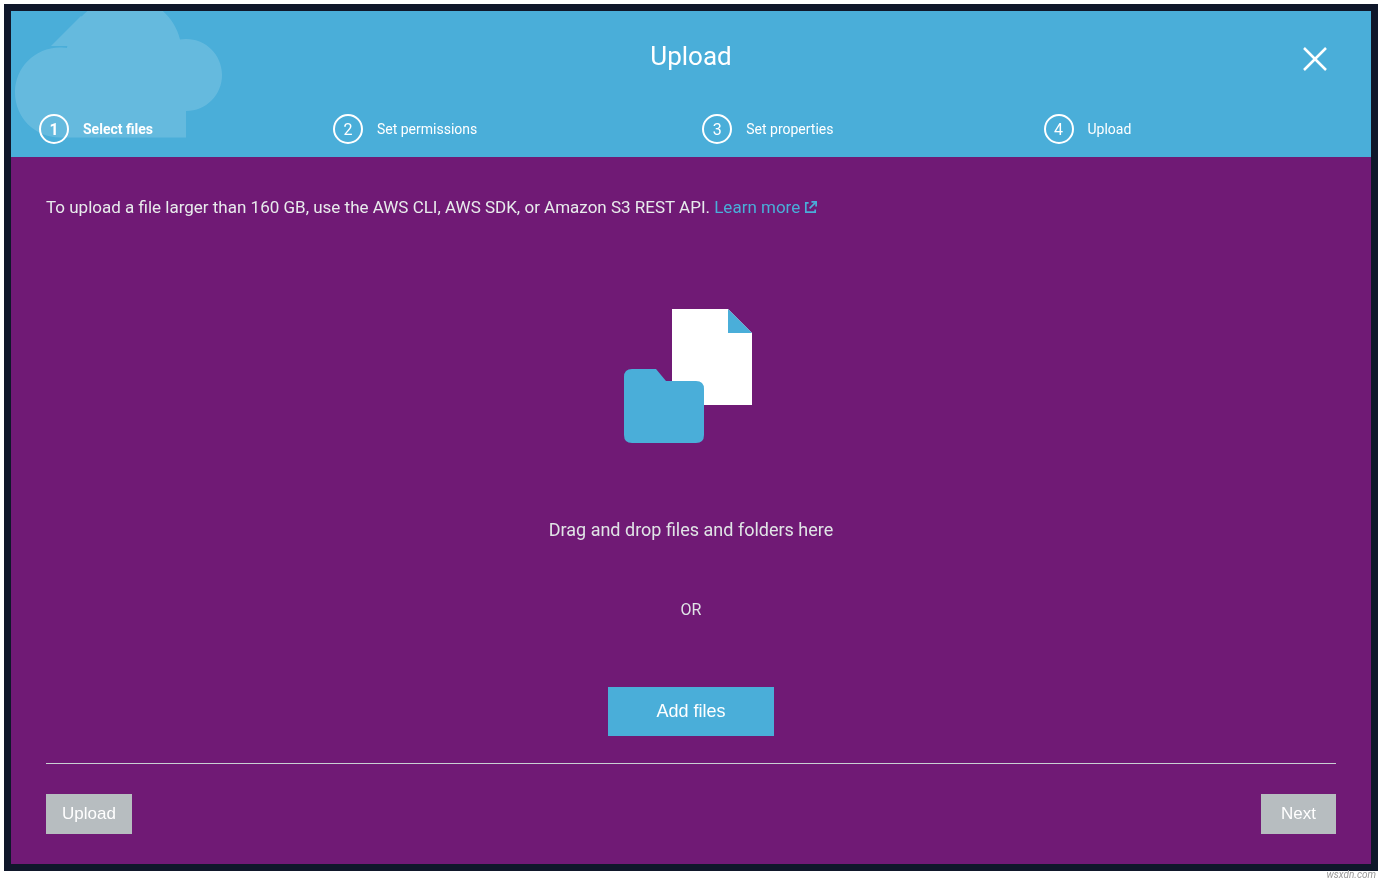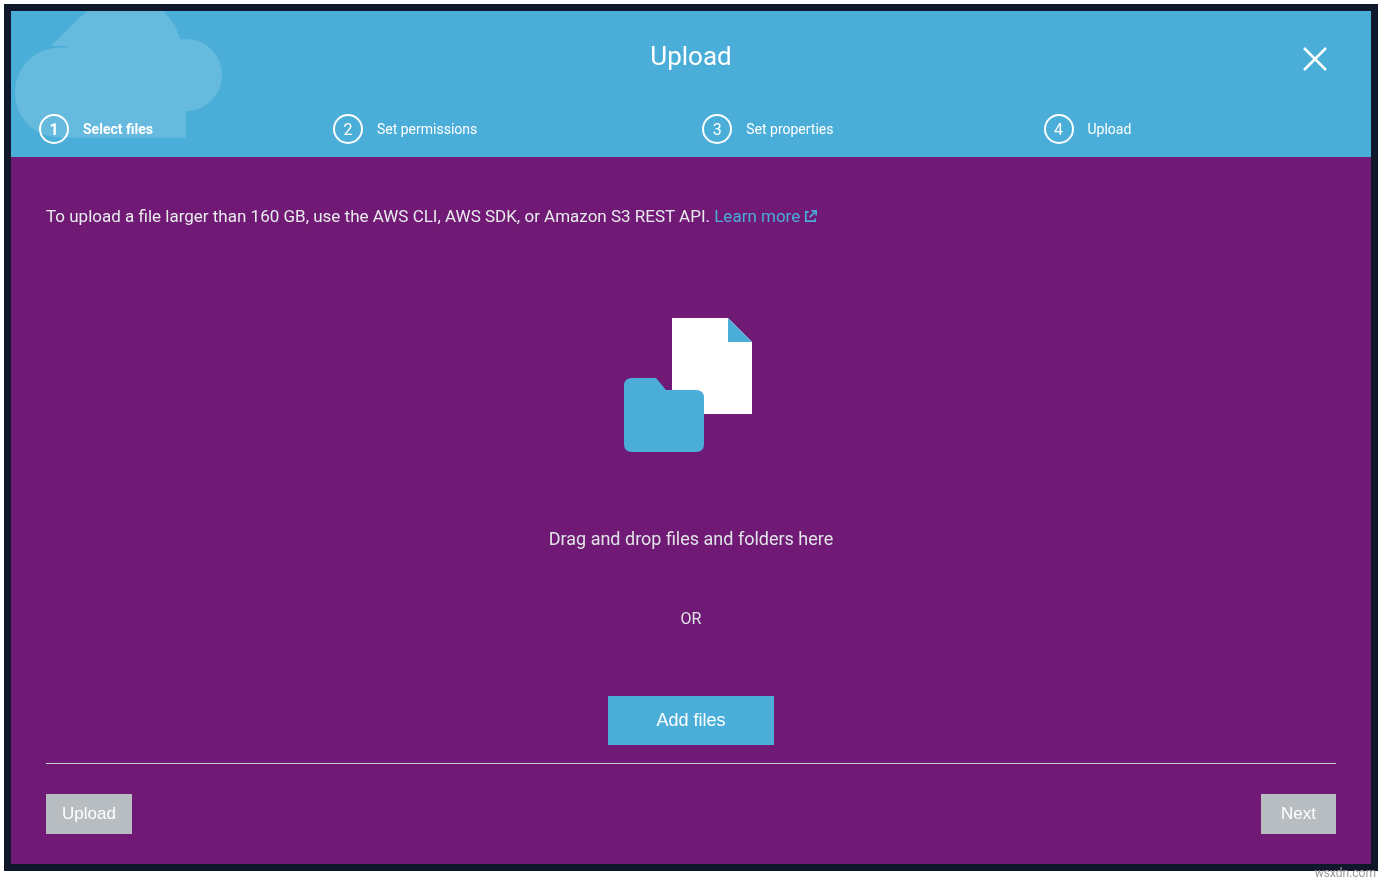--- a/index.html
+++ b/index.html
@@ -105,21 +105,20 @@
     }
     .step.active .step-circle {
       font-weight: 700;
     }
     .step.active .step-label {
       font-weight: 700;
     }
     .content {
       padding: 40px 35px 20px 35px;
       color: #e0e4e6;
-      margin-top: 9px;
     }
     .info-text {
       font-size: 17px;
       color: #e8ebec;
     }
     .learn-more {
       color: #4aaed9;
       text-decoration: none;
       cursor: pointer;
     }
@@ -188,22 +187,23 @@
     .upload-btn {
       padding: 10px 16px;
     }
     .next-btn {
       padding: 8px 20px;
     }
     .watermark {
       position: absolute;
       bottom: 1px;
       right: 6px;
-      font-size: 12px;
+      font-size: 10px;
       color: #999;
+      font-style: italic;
     }
   </style>
 </head>
 <body>
 
 <div class="modal">
 
   <div class="header">
     <div class="cloud-bg">
       <svg viewBox="0 0 240 200">

